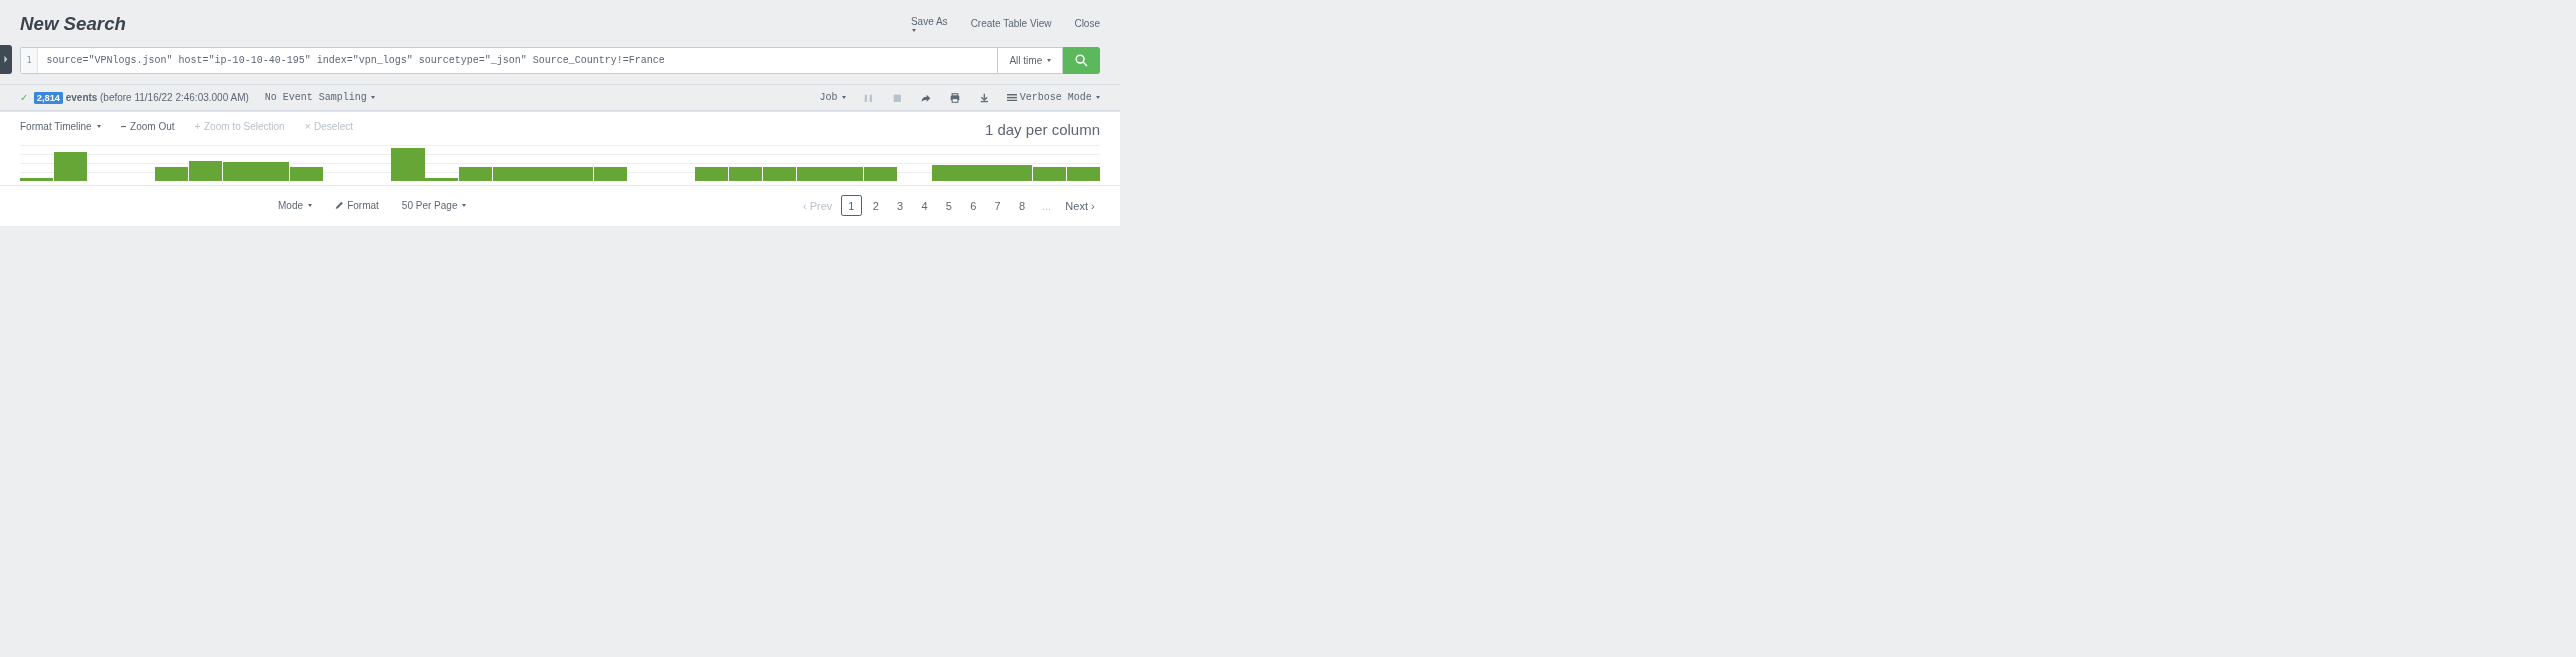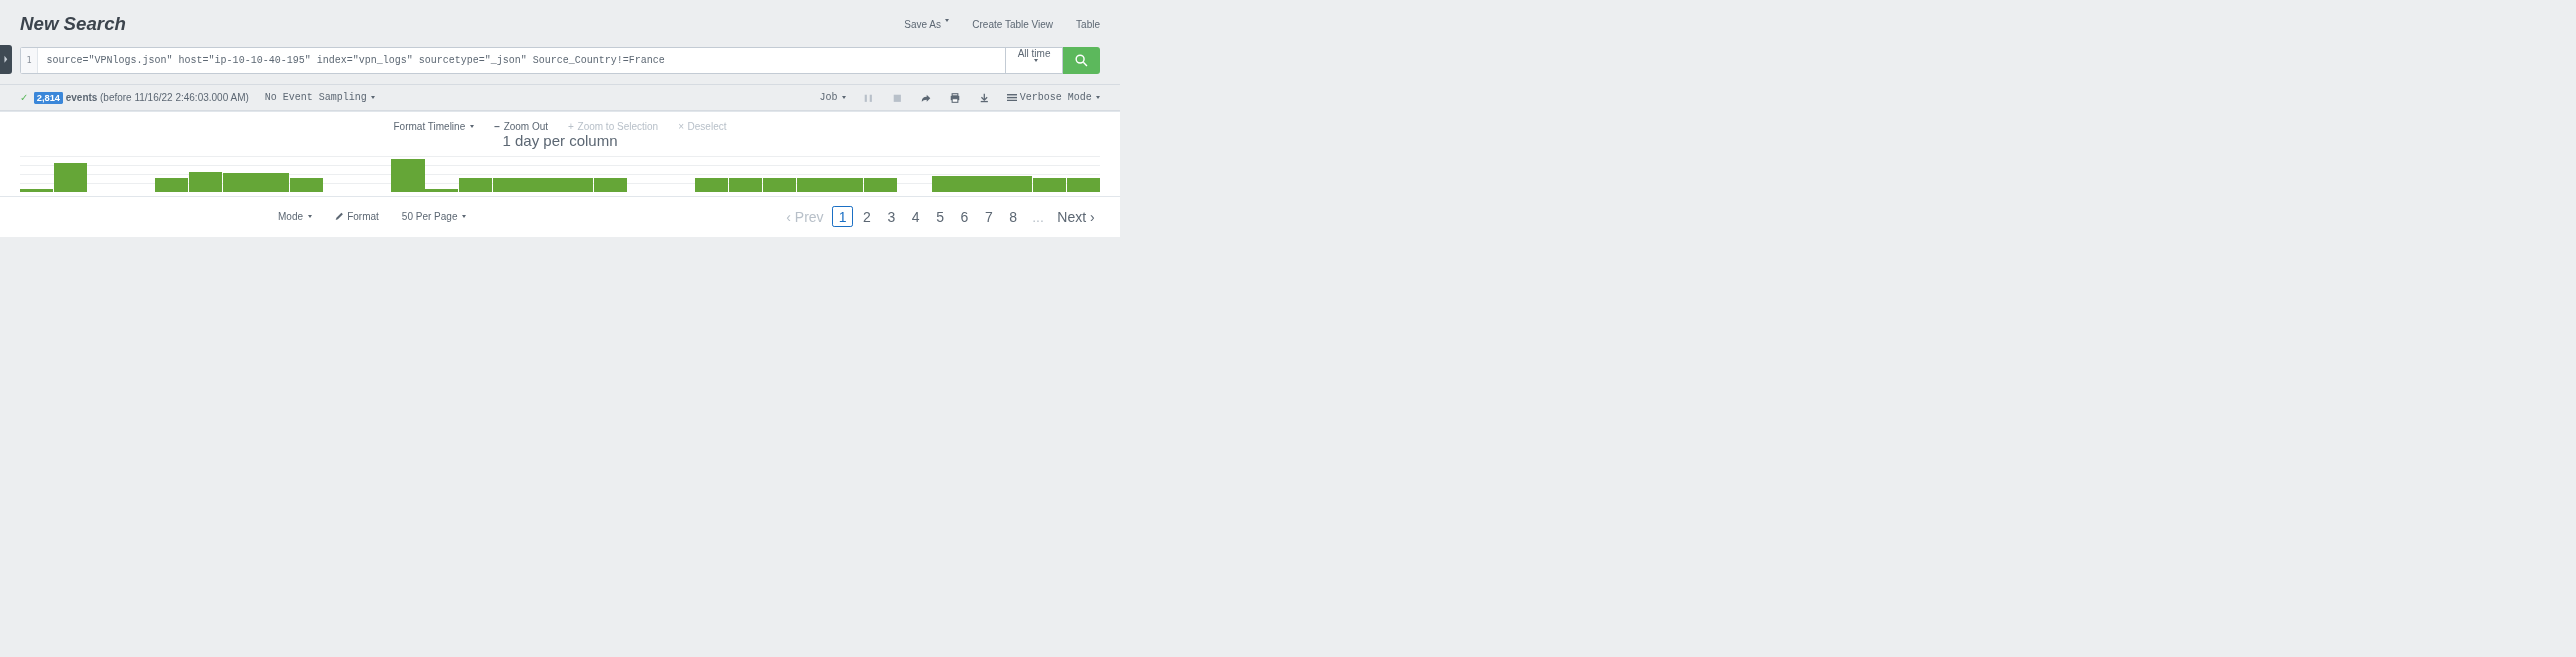--- a/index.html
+++ b/index.html
@@ -3,55 +3,55 @@
 <meta charset="utf-8">
 <style>
   * { box-sizing: border-box; margin: 0; padding: 0; }
   body { font-family: "Helvetica Neue", Helvetica, Arial, sans-serif; font-size: 9.3px; color: #3c444d; background: #eceef0; }
   .page { width: 1120px; }
   .expander { position: absolute; left: 0; top: 45px; width: 11.5px; height: 29px; background: #3f4a54; border-radius: 0 2.9px 2.9px 0; display: flex; align-items: center; justify-content: center; cursor: pointer; z-index: 20; }
   .expander svg { fill: #c9d0d8; }
   .header { display: flex; align-items: center; justify-content: space-between; padding: 13px 20px 11.5px 20px; background: #eceef0; }
   .header h1 { font-size: 18.7px; font-weight: 600; color: #3c444d; font-style: italic; }
   .header-actions { display: flex; gap: 23px; align-items: center; }
-  .header-action { color: #5c6773; font-size: 10px; cursor: pointer; display: inline-flex; gap: 2.9px; }
+  .header-action { color: #5c6773; font-size: 10px; cursor: pointer; display: inline-flex; gap: 2.9px; flex-direction: column; }
   .caret { display:inline-block; width:0; height:0; border-left:2.9px solid transparent; border-right:2.9px solid transparent; border-top:3.6px solid currentColor; margin-left:1.4px; }
   .search-row { display: flex; align-items: stretch; padding: 0 20px 10px 20px; background: #eceef0; gap: 0; }
   .search-box { flex: 1; display: flex; align-items: stretch; border: 0.7px solid #c3cbd4; background: #fff; border-right: none; border-radius: 2.9px 0 0 2.9px; }
   .line-no { width: 17px; display:flex; align-items:center; justify-content:center; border-right: 0.7px solid #e1e6eb; background: #f7f8fa; color: #8a919b; font-size: 8.6px; font-family: Consolas, monospace; }
   .search-input { flex:1; padding: 7.2px 8.6px; font-family: Consolas, "Courier New", monospace; font-size: 10px; color: #5c6773; white-space: pre; outline: none; border: none; }
-  .time-picker { border: 0.7px solid #c3cbd4; border-left: 0.7px solid #c3cbd4; background: #fff; padding: 0 11.5px; display:flex; align-items:center; color: #5c6773; font-size: 10px; cursor:pointer;flex-direction:column; }
+  .time-picker { border: 0.7px solid #c3cbd4; border-left: 0.7px solid #c3cbd4; background: #fff; padding: 0 11.5px; display:flex; align-items:center; color: #5c6773; font-size: 10px; cursor:pointer; }
   .run-btn { width: 37px; background: #5cb85c; color: #fff; display:flex; align-items:center; justify-content:center; border-radius: 0 2.9px 2.9px 0; cursor:pointer; }
   .run-btn svg { fill:#fff; stroke:#fff; }
   .status-bar { display:flex; align-items:center; justify-content:space-between; padding: 7.2px 20px; background:#eceef0; border-top:0.7px solid #d6dbe1; border-bottom:0.7px solid #d6dbe1; }
   .status-left, .status-right { display:flex; align-items:flex-end; gap:16px; }
   .check { color:#5cb85c; font-size:10px; margin-right:2.9px; }
   .count { background:#3b87d9; color:#fff; padding:0.7px 2.9px; border-radius:1.4px; font-weight:600; }
   .status-text { color:#5c6773; font-size:10px; }
   .status-action { color:#5c6773; font-size:10px; cursor:pointer; display:inline-flex; align-items:center; gap:2.9px;font-family:Liberation Mono, monospace; }
   .icon-btn { color:#5c6773; cursor:pointer; display:inline-flex; align-items:center; justify-content:center; width:13px; }
   .icon-btn.disabled { color:#b8c0c9; cursor:default; }
   .content { background:#fff; border-top:0.7px solid #e1e6eb; }
   .tabs { display:flex; gap:21.5px; padding: 0 20px; border-bottom:0.7px solid #e1e6eb; }
   .tab { padding: 10px 1.4px; color:#5c6773; font-size:10px; cursor:pointer; border-bottom:2.2px solid transparent; }
   .tab.active { color:#1a6fc4; border-bottom-color:#1a6fc4; font-weight:600; }
-  .timeline-bar { display:flex; align-items:center; justify-content:space-between; padding: 8.6px 20px 7.2px 20px; background:#fff;flex-direction:column; }
+  .timeline-bar { display:flex; align-items:flex-start; justify-content:space-between; padding: 8.6px 20px 7.2px 20px; background:#fff; }
   .timeline-left { display:flex; align-items:center; gap:20px; }
   .tl-action { color:#5c6773; font-size:10px; cursor:pointer; display:inline-flex; align-items:center; gap:3.6px; }
   .tl-action.disabled { color:#b8c0c9; cursor:default; }
   .tl-right { color:#5c6773; font-size:15px; }
   .chart { position:relative; margin: 0 20px 4.3px 20px; height: 36px; display:flex; align-items:flex-end; gap:0.7px; background:#fff; }
   .chart-grid { position:absolute; left:0; right:0; top:0; bottom:0; pointer-events:none; }
   .chart-grid div { position:absolute; left:0; right:0; border-top:0.7px solid #eceef0; }
   .bar { flex:1; background:#65a637; min-height:0.7px; position:relative; z-index:2; }
   .bar.zero { background:transparent; height:0 !important; min-height:0; }
   .footer { display:flex; align-items:center; justify-content:space-between; padding: 8.6px 20px 10px 20px; background:#fff; border-top:0.7px solid #e1e6eb; }
   .footer-left { display:flex; align-items:center; gap:23px; margin-left: 258px; }
   .pagination { display:flex; align-items:center; gap:2.9px; }
-  .page-btn { min-width:21.5px; height:21.5px; display:flex; align-items:center; justify-content:center; color:#5c6773; font-size:14px; cursor:pointer; border:0.7px solid transparent; border-radius:2.2px; padding: 0 4.3px; }
+  .page-btn { min-width:21.5px; height:21.5px; display:flex; align-items:center; justify-content:center; color:#5c6773; font-size:11px; cursor:pointer; border:0.7px solid transparent; border-radius:2.2px; padding: 0 4.3px; }
   .page-btn.active { border-color:#1a6fc4; color:#1a6fc4; }
   .page-btn.disabled { color:#b8c0c9; cursor:default; }
   svg { display:block; }
 </style>
 </head>
 <body>
 
 <div class="page">
 
   <div class="expander">
@@ -61,21 +61,21 @@
   </div>
 
   <div class="header">
     <h1>New Search</h1>
     <div class="header-actions">
       <span class="header-action">
         <span>Save As</span>
         <span class="caret"></span>
       </span>
       <span class="header-action">Create Table View</span>
-      <span class="header-action">Table</span>
+      <span class="header-action">Close</span>
     </div>
   </div>
 
   <div class="search-row">
     <div class="search-box">
       <div class="line-no">1</div>
       <div class="search-input" contenteditable="true" style="">source="VPNlogs.json" host="ip-10-10-40-195" index="vpn_logs" sourcetype="_json" Source_Country!=France</div>
     </div>
     <div class="time-picker">
       <span>All time</span>

